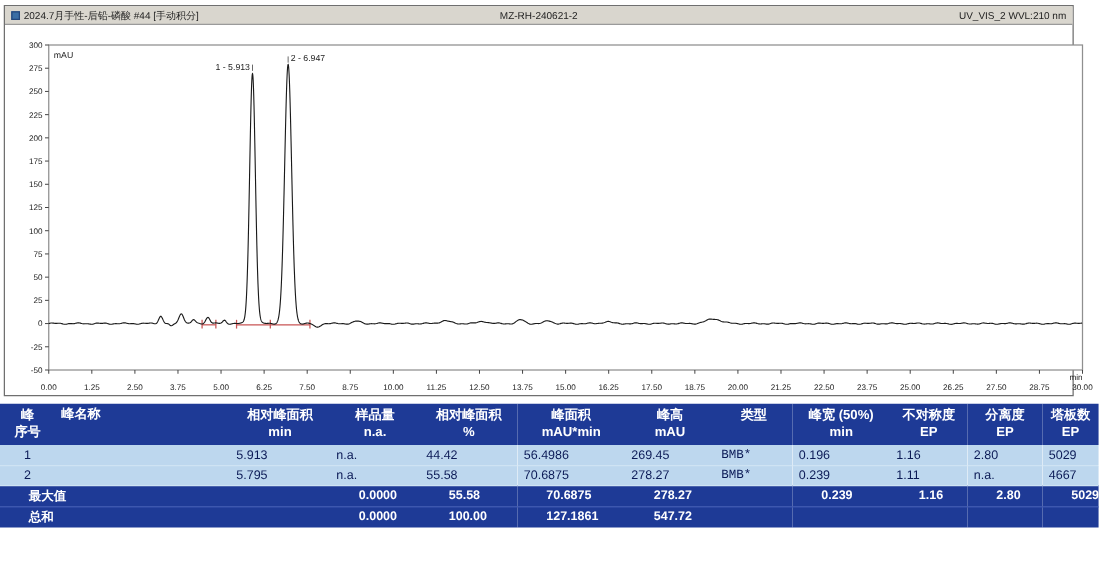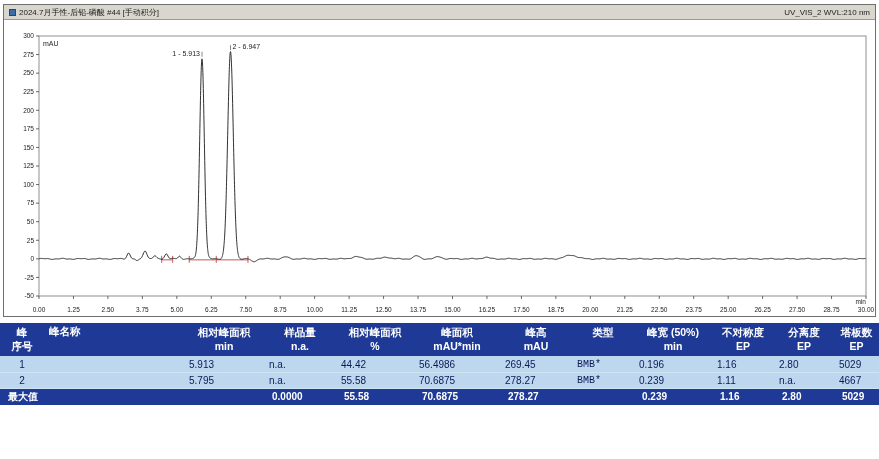--- a/index.html
+++ b/index.html
@@ -1,21 +1,21 @@
 <!DOCTYPE html>
 <html><head>
 <meta charset="utf-8">
 <style>
   * { box-sizing: border-box; }
   html,body { margin:0; padding:0; }
   body {
     width:879px; height:459px; background:#ffffff;
     font-family:"Liberation Sans", sans-serif; overflow:hidden;
   }
-  .chart-panel { margin:4px 3px 0 3px; border:1px solid #6f6f6f; background:#fff; }
+  .chart-panel { margin:4px 20px 0 3px; border:1px solid #6f6f6f; background:#fff; }
   .chart-header {
     height:15px; background:#d9d6ce; border-bottom:1px solid #9a9a9a;
     display:flex; align-items:center; font-size:8px; color:#222;
     position:relative; padding:0 5px; white-space:nowrap;
   }
   .hdr-left { display:flex; align-items:center; gap:3px; z-index:2; }
   .hdr-icon { width:7px; height:7px; background:#3a6ea5; border:1px solid #23477c; display:inline-block; }
   .hdr-center { position:absolute; left:0; right:0; text-align:center; z-index:1; }
   .hdr-right { margin-left:auto; z-index:2;text-align:center; }
   svg { display:block; }
@@ -27,36 +27,37 @@
   thead th {
     background:#1e3a96; color:#fff; font-weight:bold; font-size:10.5px;
     padding:2px 5px 3px 5px; vertical-align:top; line-height:1.35;
   }
   thead th .unit { min-height:12px; }
   .data-row td {
     background:#bdd7ee; color:#0b1a56; padding:1px 5px; height:16px;
     border-bottom:1px solid #cfe3f3; white-space:nowrap; overflow:hidden;
   }
   .summary-row td {
-    background:#1e3a96; color:#fff; font-weight:bold; padding:1px 8px;
+    background:#1e3a96; color:#fff; font-weight:bold; padding:1px 23px;
     height:16px; border-top:1px solid #3b55b0; white-space:nowrap;
   }
   .al { text-align:left;font-family:Liberation Mono, monospace; }
   .ac { text-align:center; }
   .ar { padding-right:12px !important; }
 </style>
 </head>
 <body>
 
 <div class="chart-panel">
   <div class="chart-header">
     <span class="hdr-left">
       <span class="hdr-icon"></span>
       <span>2024.7月手性-后铅-磷酸 #44 [手动积分]</span>
     </span>
+    <span class="hdr-center">MZ-RH-240621-2</span>
     <span class="hdr-right">UV_VIS_2 WVL:210 nm</span>
   </div>
   <svg id="chromatogram-svg" width="871" height="296" viewBox="0 0 871 296">
       <rect x="35" y="16" width="827" height="260" fill="#ffffff" stroke="#8f8f8f" stroke-width="1"></rect>
       <g>
         <line x1="32" x2="35" y1="16" y2="16" stroke="#444" stroke-width="0.8"></line>
         <text x="30" y="18.3" text-anchor="end" font-size="6.5" fill="#222">300</text>
         <line x1="32" x2="35" y1="34.57142857142857" y2="34.57142857142857" stroke="#444" stroke-width="0.8"></line>
         <text x="30" y="36.87142857142857" text-anchor="end" font-size="6.5" fill="#222">275</text>
         <line x1="32" x2="35" y1="53.14285714285714" y2="53.14285714285714" stroke="#444" stroke-width="0.8"></line>
@@ -258,14 +259,26 @@
         <td class="ar">0.0000</td>
         <td class="ar">55.58</td>
         <td class="ar">70.6875</td>
         <td class="ar">278.27</td>
         <td class="al"></td>
         <td class="ar">0.239</td>
         <td class="ar">1.16</td>
         <td class="ar">2.80</td>
         <td class="ar">5029</td>
       </tr>
+      <tr class="summary-row">
+        <td colspan="3" class="al">总和</td>
+        <td class="ar">0.0000</td>
+        <td class="ar">100.00</td>
+        <td class="ar">127.1861</td>
+        <td class="ar">547.72</td>
+        <td class="al"></td>
+        <td class="ar"></td>
+        <td class="ar"></td>
+        <td class="ar"></td>
+        <td class="ar"></td>
+      </tr>
     </tbody>
   </table>
 
 </body></html>

